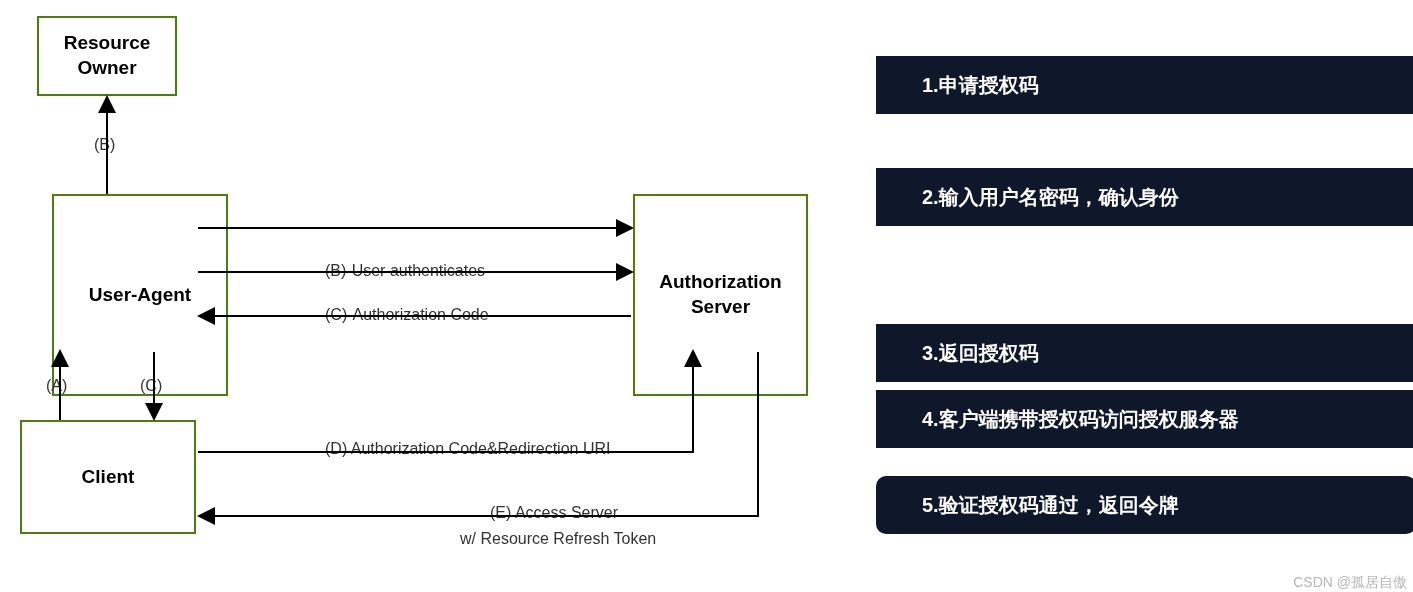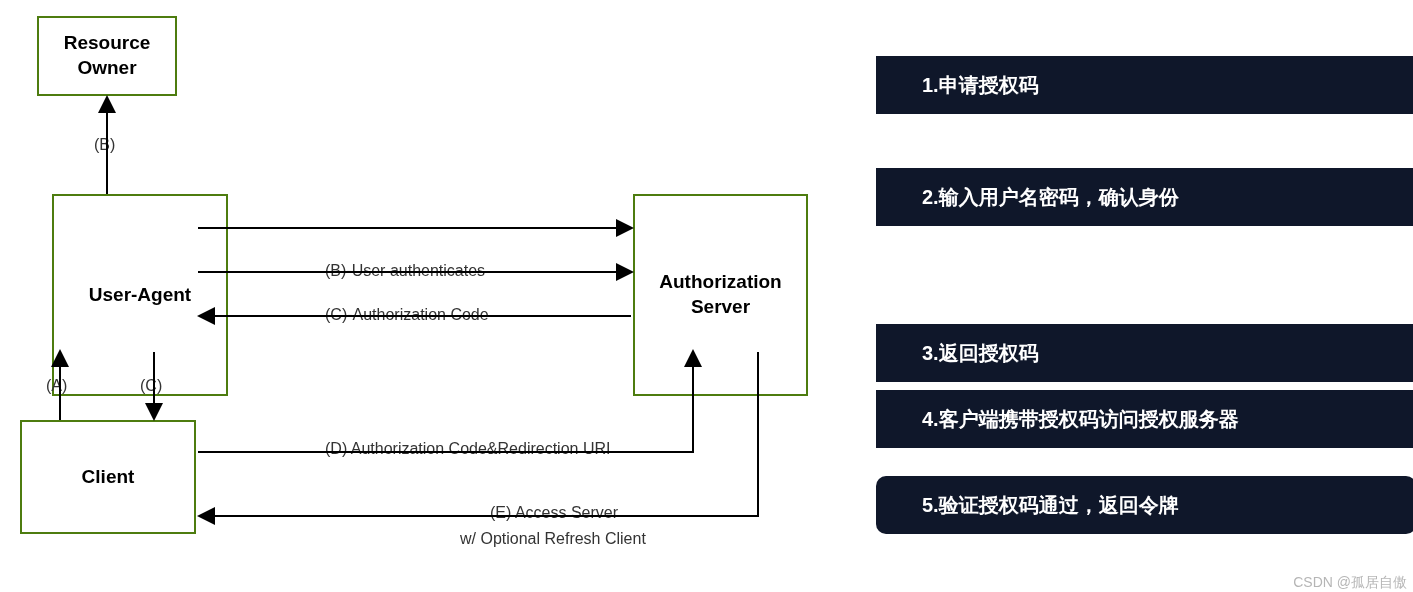--- a/index.html
+++ b/index.html
@@ -91,21 +91,21 @@
   </div>
 
   <div class="small-label" style="left:94px; top:136px;">(B)</div>
   <div class="small-label" style="left:46px; top:377px;">(A)</div>
   <div class="small-label" style="left:140px; top:377px;">(C)</div>
 
   <div class="edge-label" style="left:325px; top:262px;">(B)-User authenticates</div>
   <div class="edge-label" style="left:325px; top:306px;">(C)-Authorization Code</div>
   <div class="edge-label" style="left:325px; top:440px;">(D) Authorization Code&amp;Redirection URI</div>
   <div class="edge-label" style="left:490px; top:504px;">(E) Access Server</div>
-  <div class="edge-label" style="left:460px; top:530px;">w/  Optional Refresh Client</div>
+  <div class="edge-label" style="left:460px; top:530px;">w/  Resource Refresh Token</div>
 
   <svg class="wire" viewBox="0 0 1413 592">
     <defs>
       <marker id="ah" viewBox="0 0 12 12" refX="10" refY="6" markerWidth="9" markerHeight="9" orient="auto">
         <path d="M0,0 L12,6 L0,12 z" fill="#000"></path>
       </marker>
     </defs>
 
     <line x1="107" y1="194" x2="107" y2="98" stroke="#000" stroke-width="2" marker-end="url(#ah)"></line>
 

